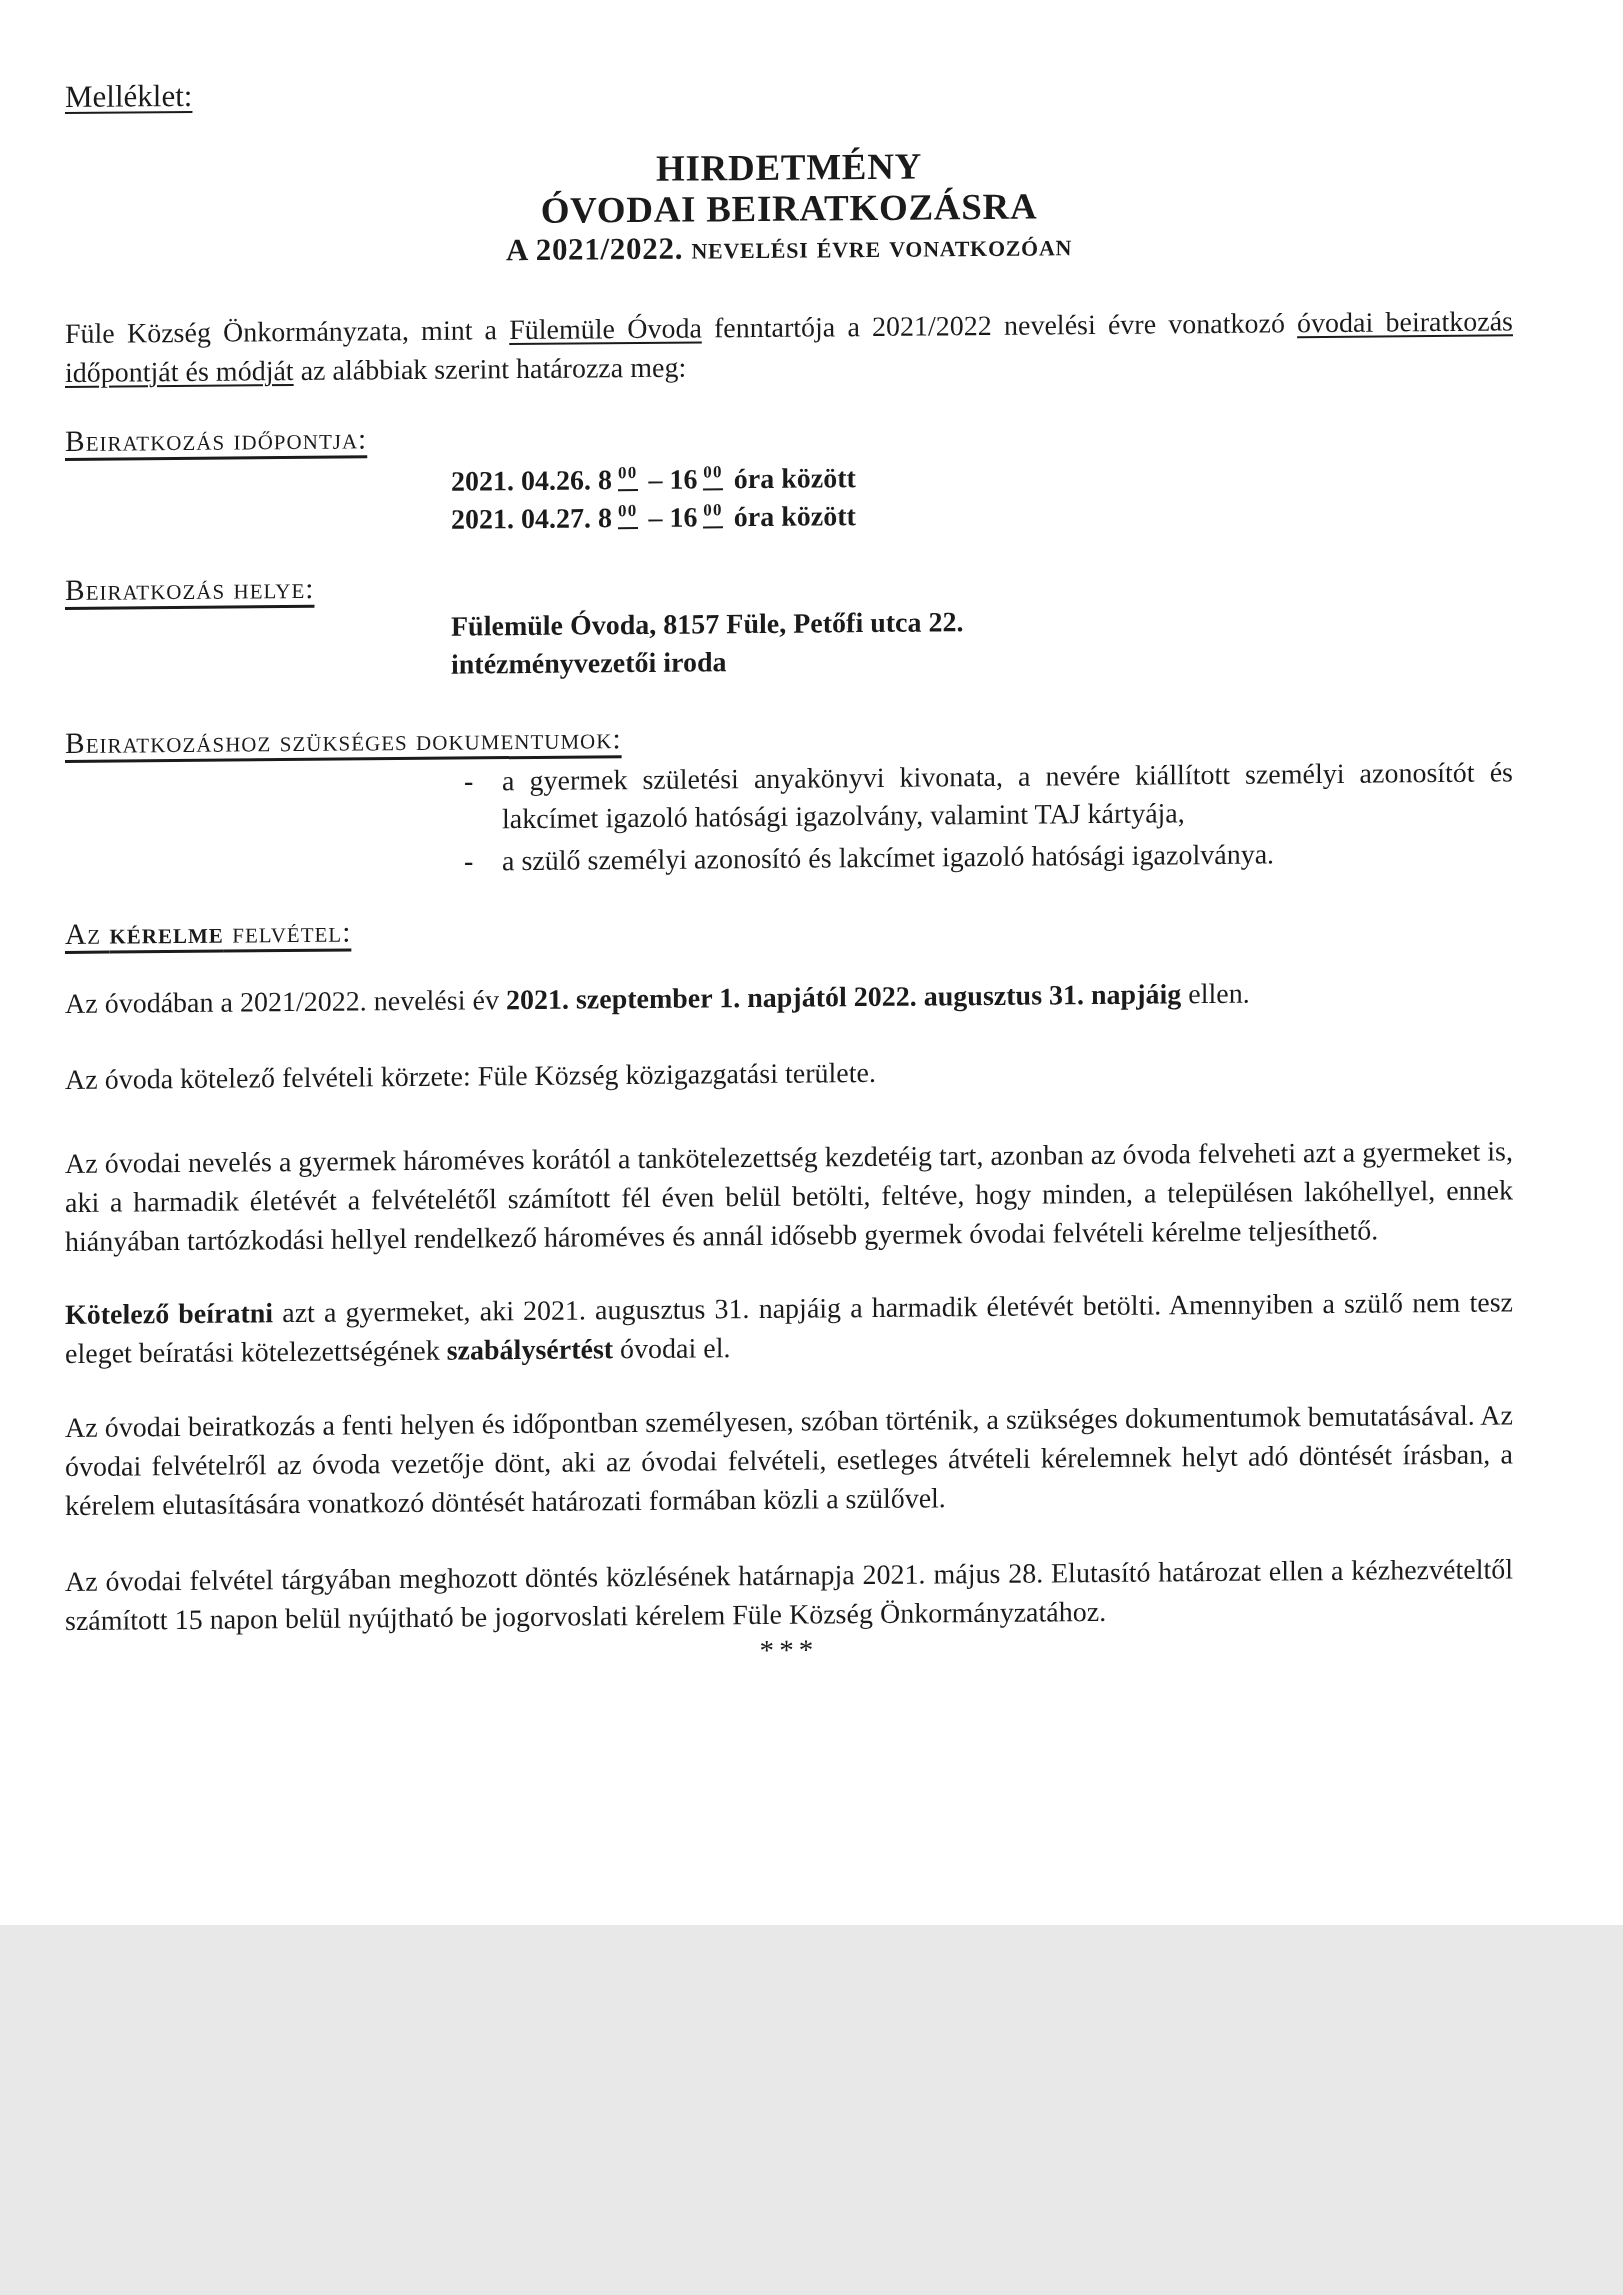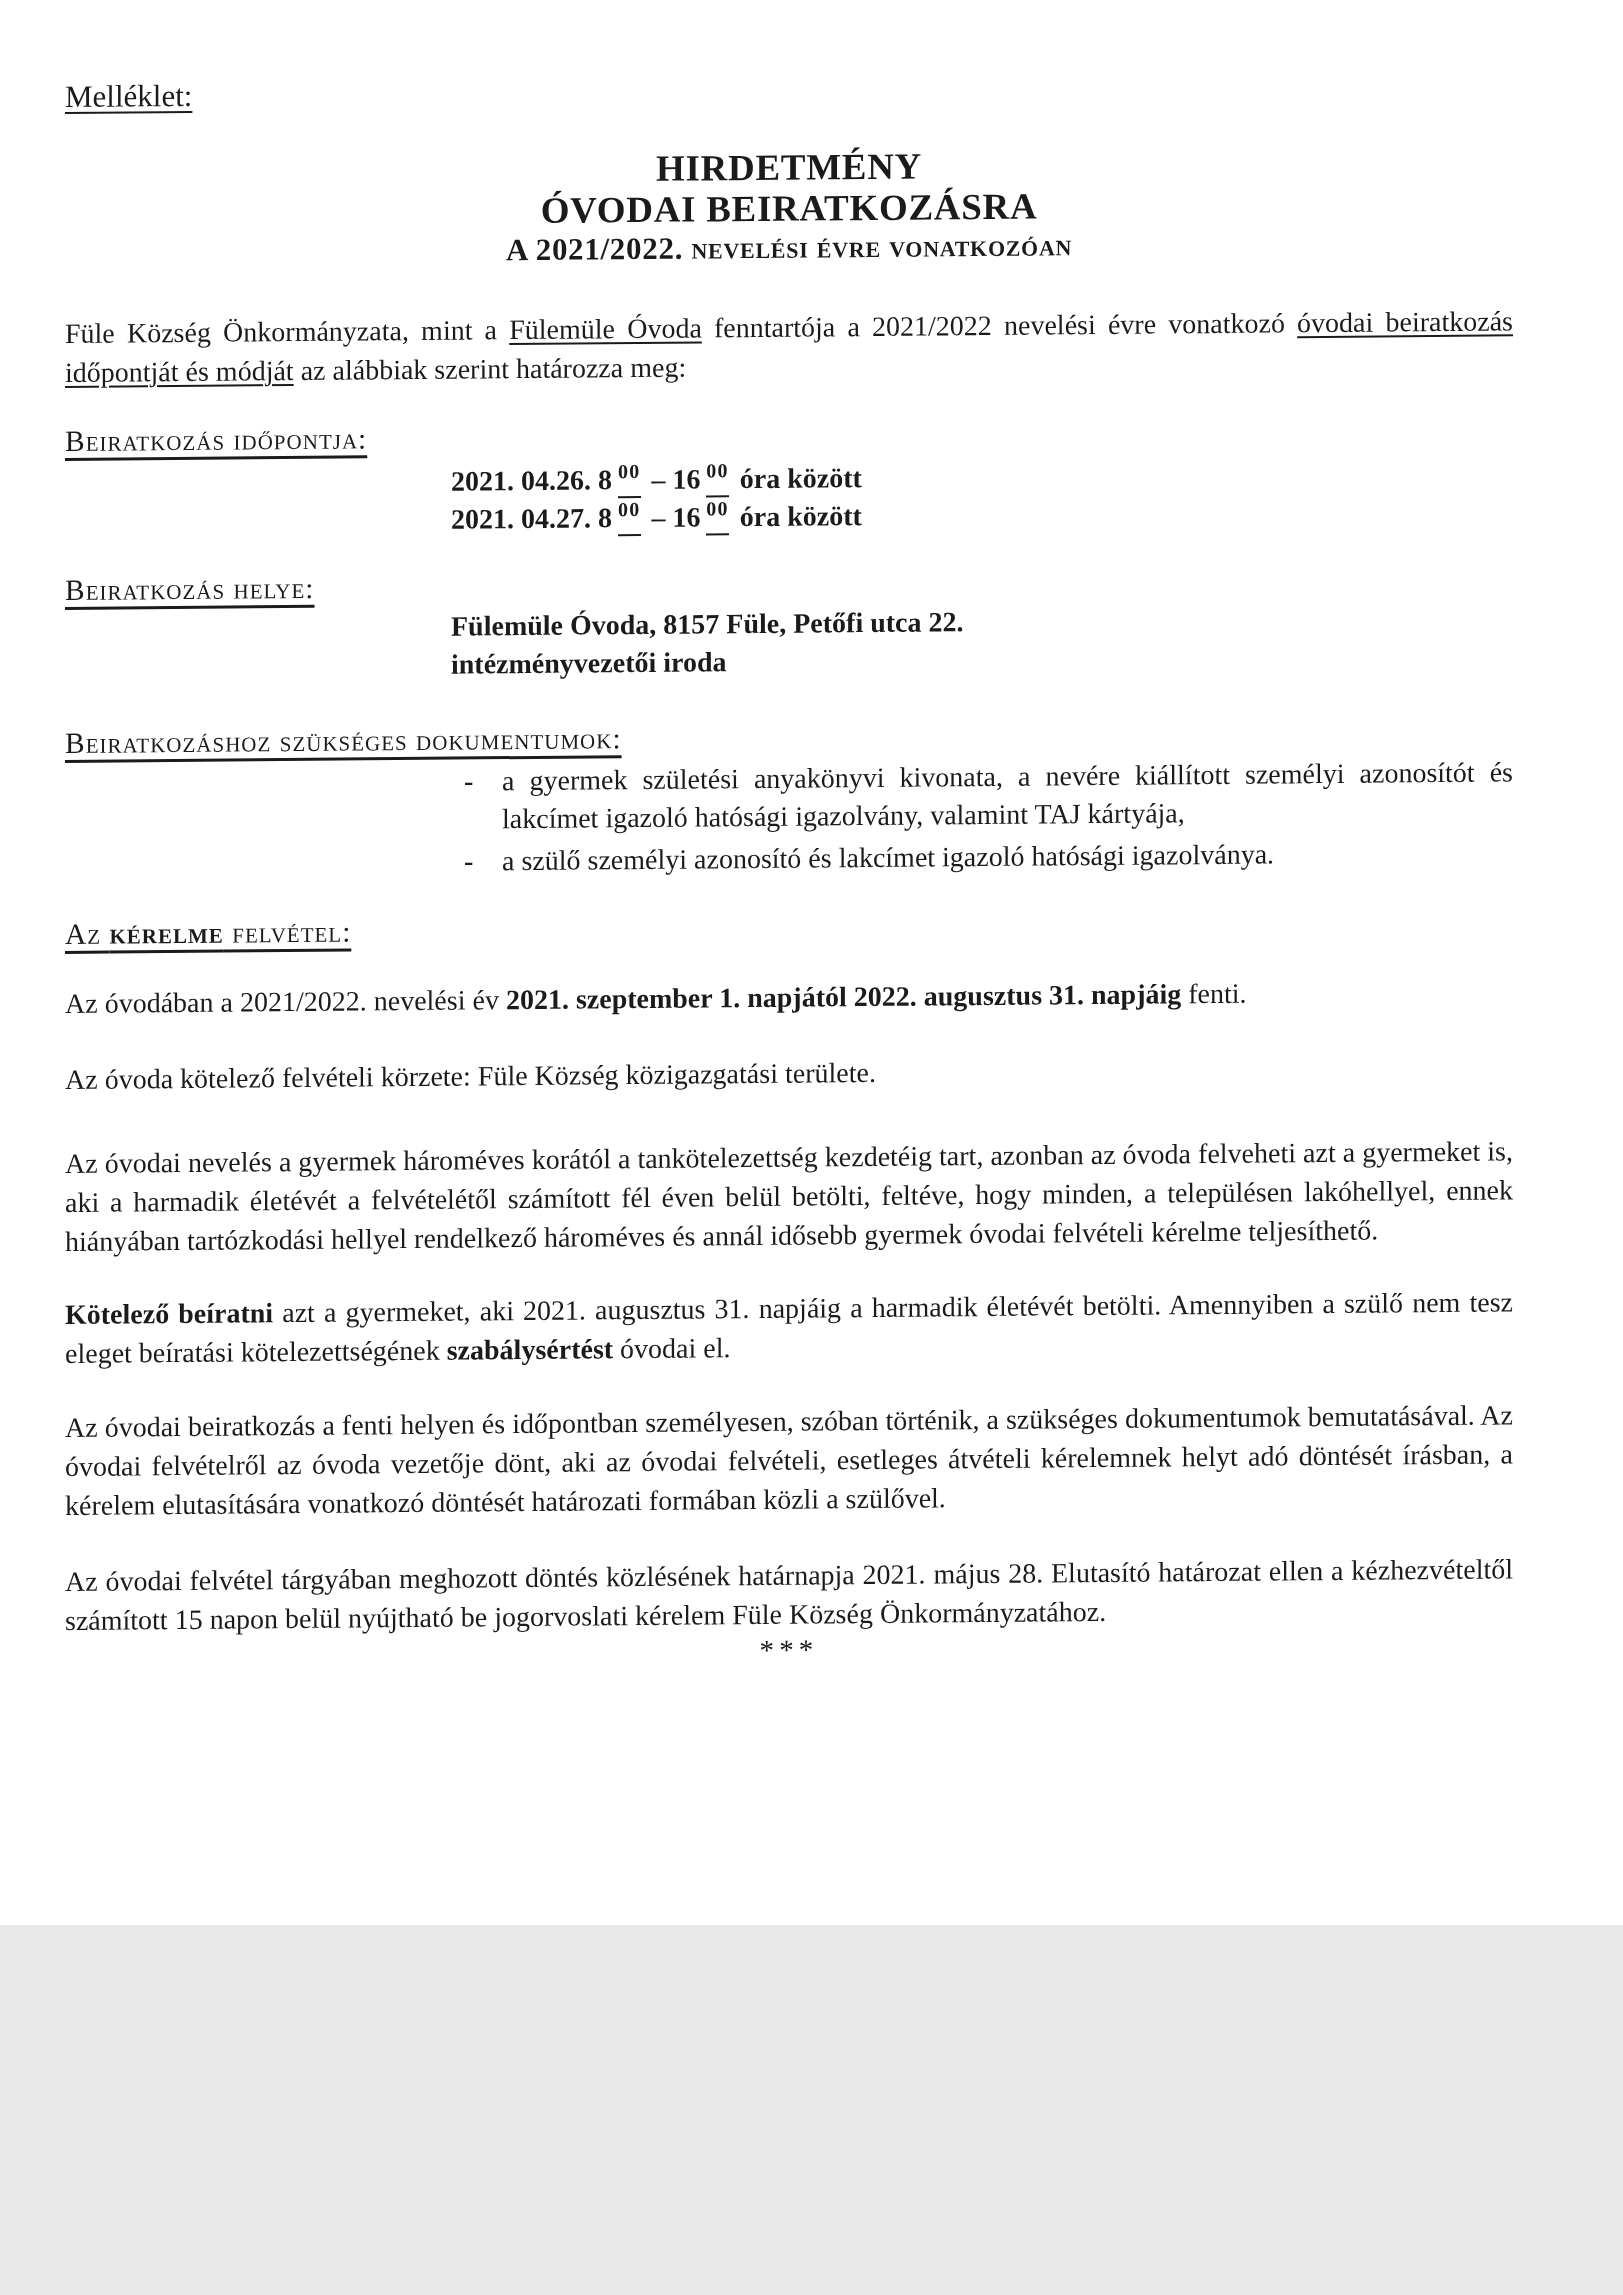--- a/index.html
+++ b/index.html
@@ -47,25 +47,25 @@
   .hu{
     text-decoration:underline;
     text-decoration-thickness:2.6px;
     text-underline-offset:6.5px;
   }
   .indent-block{ margin-left:386px; font-weight:bold; line-height:38px; }
   .t-block{ margin-top:5.2px; }
   .pl-block{ margin-top:1.3px; }
   .sup{
     display:inline-block;
-    font-size:20px;
+    font-size:17px;
     line-height:17.7px;
     vertical-align:11px;
     border-bottom:2px solid currentColor;
-    padding-bottom:15px;
+    padding-bottom:7px;
     letter-spacing:1.3px;
     margin:0 3.9px 0 5.9px;
   }
   .doc-list{ margin-top:2.6px; }
   .doc-item{ display:flex; margin-left:399px; margin-bottom:3.9px; line-height:38px; }
   .doc-dash{ width:38px; flex:0 0 38px; }
   .doc-text{ flex:1; text-align:justify; hyphens:none; }
   .p-year{ margin-top:30px; }
   .p-district{ margin-top:37px; }
   .p-age{ margin-top:45px; }
@@ -123,21 +123,21 @@
         <span class="doc-text">a gyermek születési anyakönyvi kivonata, a nevére kiállított személyi azonosítót és lakcímet igazoló hatósági igazolvány, valamint TAJ kártyája,</span>
       </div>
       <div class="doc-item">
         <span class="doc-dash">-</span>
         <span class="doc-text">a szülő személyi azonosító és lakcímet igazoló hatósági igazolványa.</span>
       </div>
     </div>
 
     <div class="sec-heading h-adm"><span class="hu"><span>Az </span><span class="b">kérelme</span><span> felvétel:</span></span></div>
 
-    <div class="para p-year"><span>Az óvodában a 2021/2022. nevelési év </span><span class="b">2021. szeptember 1. napjától 2022. augusztus 31. napjáig</span><span> fenti.</span></div>
+    <div class="para p-year"><span>Az óvodában a 2021/2022. nevelési év </span><span class="b">2021. szeptember 1. napjától 2022. augusztus 31. napjáig</span><span> ellen.</span></div>
 
     <div class="para p-district">Az óvoda kötelező felvételi körzete: Füle Község közigazgatási területe.</div>
 
     <div class="para p-age">Az óvodai nevelés a gyermek hároméves korától a tankötelezettség kezdetéig tart, azonban az óvoda felveheti azt a gyermeket is, aki a harmadik életévét a felvételétől számított fél éven belül betölti, feltéve, hogy minden, a településen lakóhellyel, ennek hiányában tartózkodási hellyel rendelkező hároméves és annál idősebb gyermek óvodai felvételi kérelme teljesíthető.</div>
 
     <div class="para p-mandatory"><span class="b">Kötelező beíratni</span><span> azt a gyermeket, aki 2021. augusztus 31. napjáig a harmadik életévét betölti. Amennyiben a szülő nem tesz eleget beíratási kötelezettségének </span><span class="b">szabálysértést</span><span> óvodai el.</span></div>
 
     <div class="para p-procedure">Az óvodai beiratkozás a fenti helyen és időpontban személyesen, szóban történik, a szükséges dokumentumok bemutatásával. Az óvodai felvételről az óvoda vezetője dönt, aki az óvodai felvételi, esetleges átvételi kérelemnek helyt adó döntését írásban, a kérelem elutasítására vonatkozó döntését határozati formában közli a szülővel.</div>
 
     <div class="para p-decision">Az óvodai felvétel tárgyában meghozott döntés közlésének határnapja 2021. május 28. Elutasító határozat ellen a kézhezvételtől számított 15 napon belül nyújtható be jogorvoslati kérelem Füle Község Önkormányzatához.</div>

